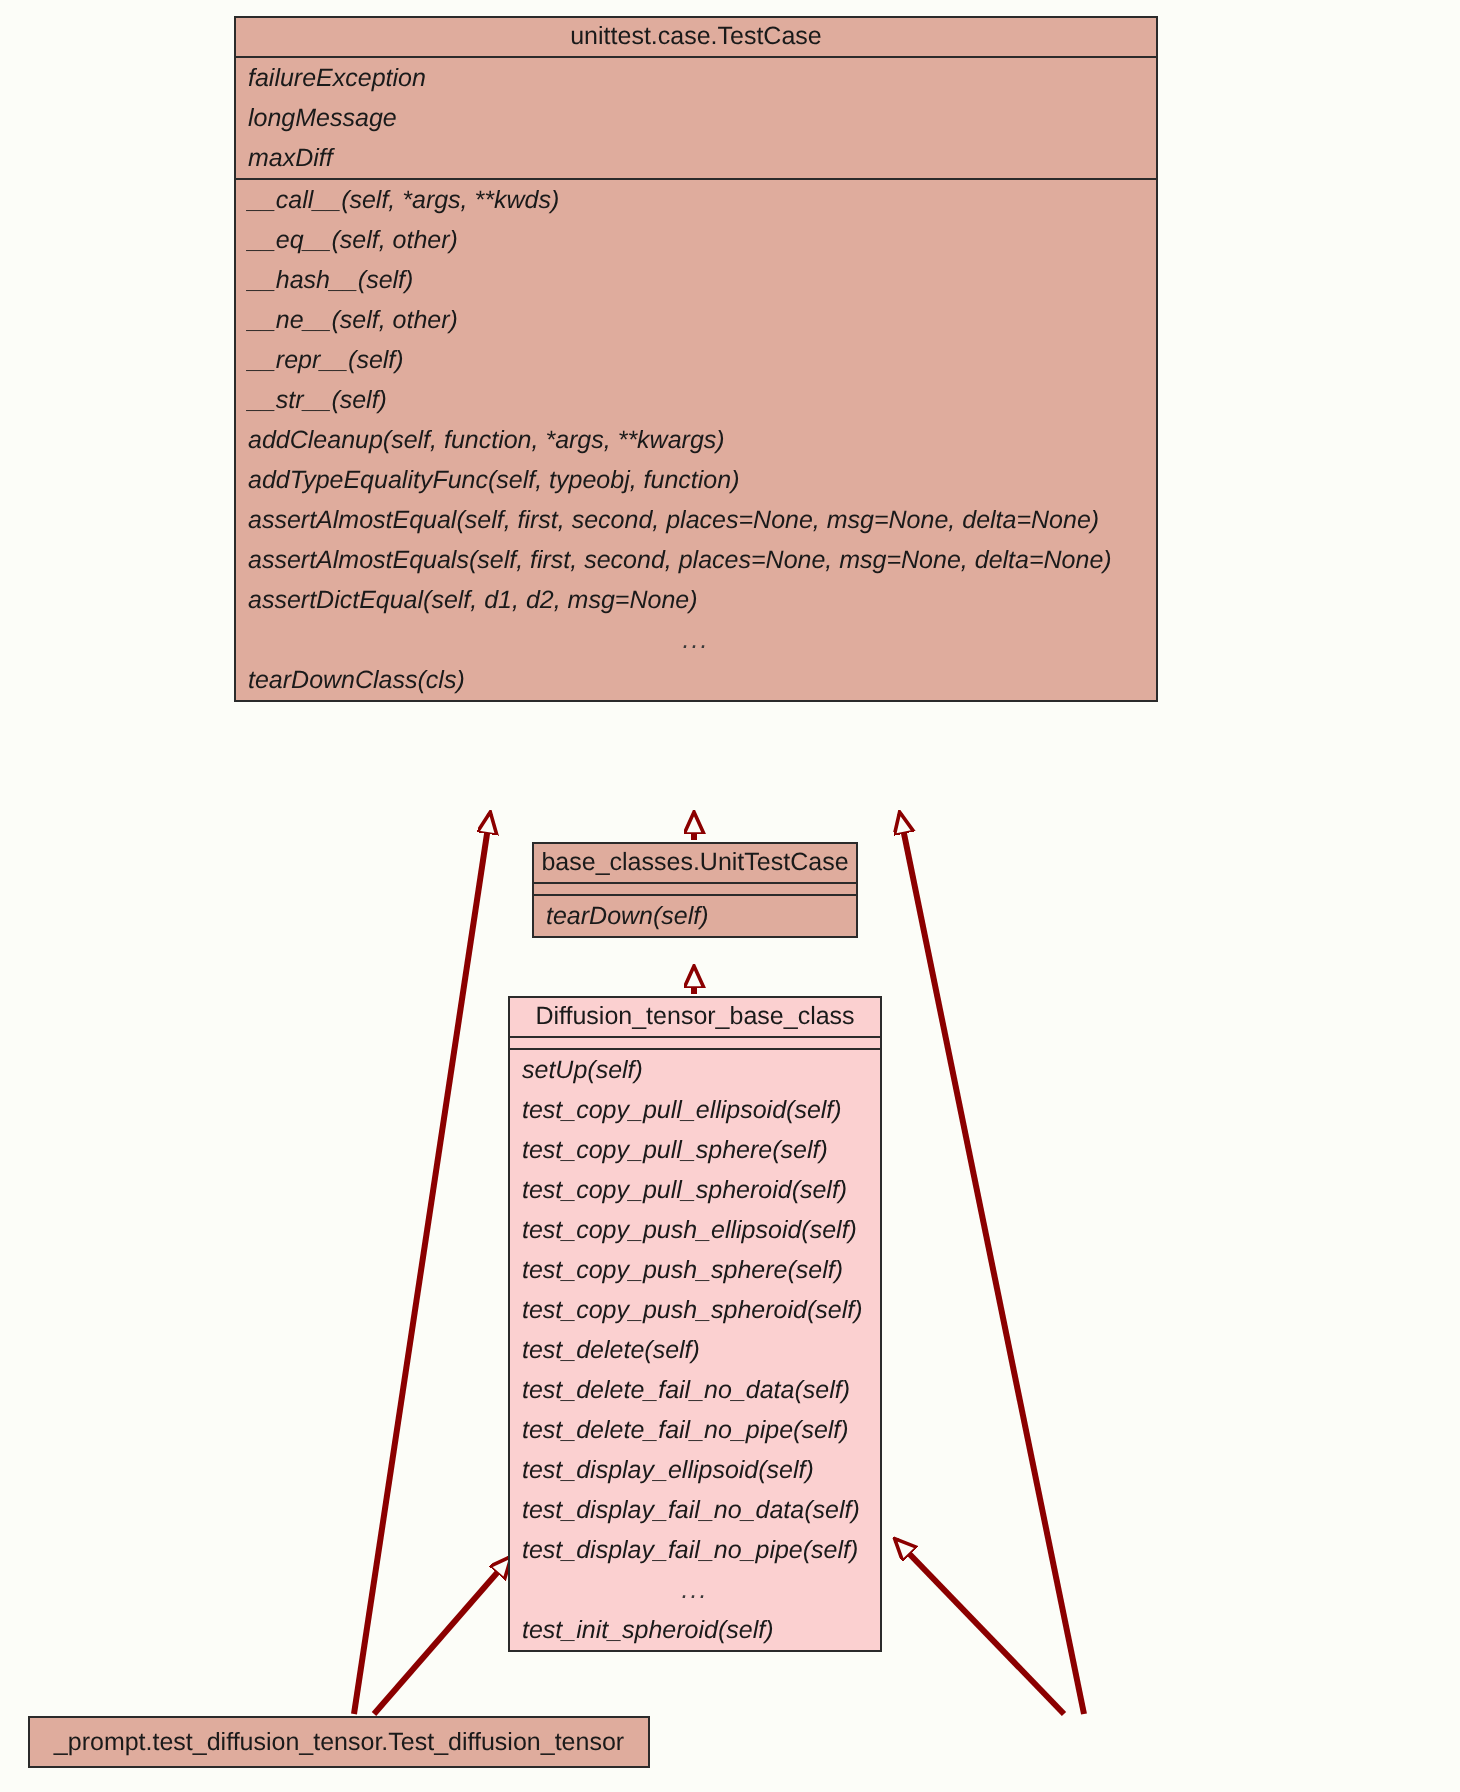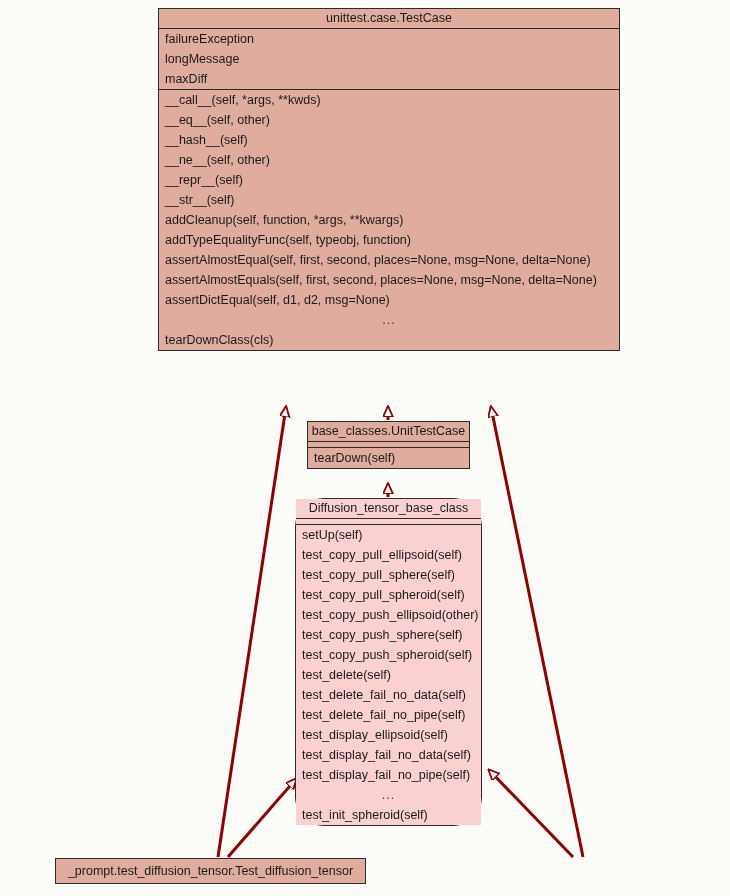--- a/index.html
+++ b/index.html
@@ -13,21 +13,20 @@
     background: #fcfdf8;
     font-family: "Liberation Sans", sans-serif;
     overflow: hidden;
     position: relative;
   }
   #diagram {
     position: absolute;
     left: 0; top: 0;
     width: 640px;
     height: 896px;
-    margin-left: 41px;
   }
   svg.edges {
     position: absolute;
     left: 0; top: 0;
     width: 730px;
     height: 896px;
     pointer-events: none;
   }
   .uml-class {
     position: absolute;
@@ -39,20 +38,21 @@
     text-align: center;
     font-size: 12.5px;
     color: #1a1a1a;
     line-height: 19px;
     height: 19px;
     white-space: nowrap;
     overflow: hidden;
   }
   .uml-section {
     border-top: 1px solid #2b2b2b;
+    font-style: italic;
   }
   .uml-row {
     font-size: 12.5px;
     color: #1a1a1a;
     line-height: 20px;
     height: 20px;
     padding-left: 6px;
     white-space: nowrap;
     overflow: hidden;
   }
@@ -62,21 +62,21 @@
     letter-spacing: 1px;
     color: #3a3a3a;
   }
 
   
   .salmon { background: #dfac9d; }
   .salmon .uml-header { background: #dfac9d; }
   .salmon .uml-section { background: #dfac9d; }
 
   
-  .pink { background: #fbd0d0; border-radius: 29px; }
+  .pink { background: #fbd0d0; }
   .pink .uml-header { background: #fbd0d0; }
   .pink .uml-section { background: #fbd0d0; }
 
   
   #node-testcase      { left: 117px; top: 8px;   width: 462px; }
   #node-unittestcase  { left: 266px; top: 421px; width: 163px; }
   #node-diffbase      { left: 254px; top: 498px; width: 187px; }
   #node-prompt        { left: 14px;  top: 858px; width: 311px; }
   #node-pipe          { left: 376px; top: 858px; width: 329px; }
 
@@ -147,21 +147,21 @@
   </div>
 
   <div class="uml-class pink" id="node-diffbase">
     <div class="uml-header">Diffusion_tensor_base_class</div>
     <div class="uml-section uml-attrs"></div>
     <div class="uml-section uml-methods">
       <div class="uml-row">setUp(self)</div>
       <div class="uml-row">test_copy_pull_ellipsoid(self)</div>
       <div class="uml-row">test_copy_pull_sphere(self)</div>
       <div class="uml-row">test_copy_pull_spheroid(self)</div>
-      <div class="uml-row">test_copy_push_ellipsoid(other)</div>
+      <div class="uml-row">test_copy_push_ellipsoid(self)</div>
       <div class="uml-row">test_copy_push_sphere(self)</div>
       <div class="uml-row">test_copy_push_spheroid(self)</div>
       <div class="uml-row">test_delete(self)</div>
       <div class="uml-row">test_delete_fail_no_data(self)</div>
       <div class="uml-row">test_delete_fail_no_pipe(self)</div>
       <div class="uml-row">test_display_ellipsoid(self)</div>
       <div class="uml-row">test_display_fail_no_data(self)</div>
       <div class="uml-row">test_display_fail_no_pipe(self)</div>
       <div class="uml-row ellipsis">...</div>
       <div class="uml-row">test_init_spheroid(self)</div>

